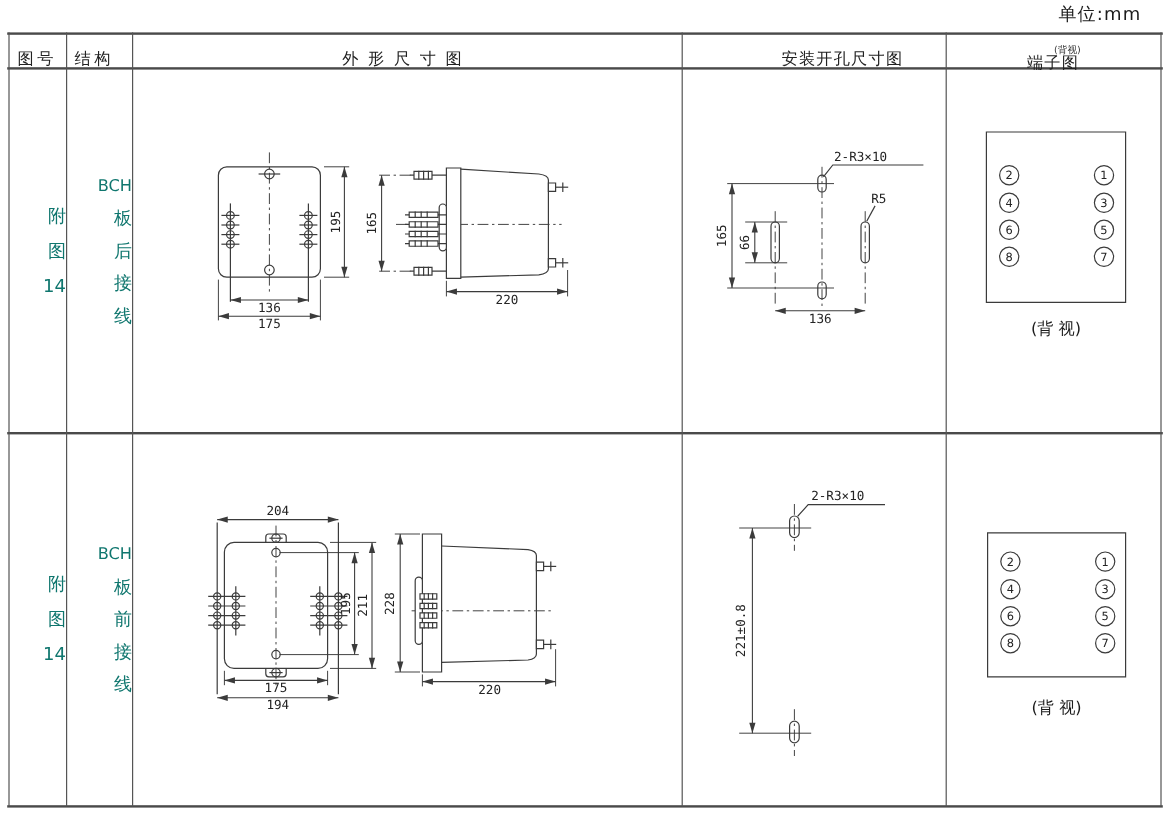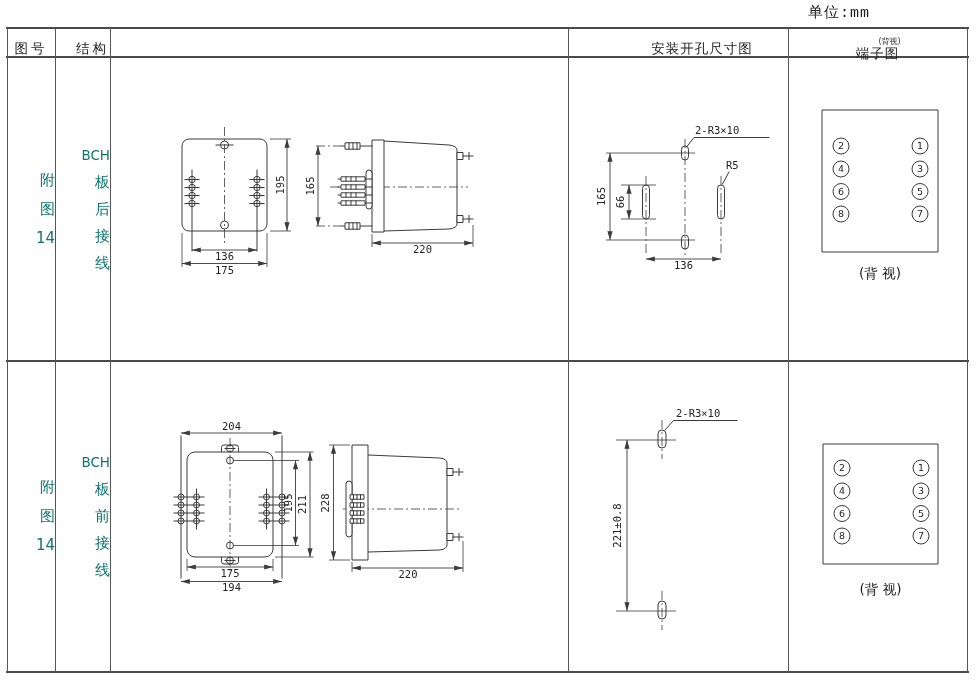--- a/index.html
+++ b/index.html
@@ -2,21 +2,21 @@
 <html><head>
 <meta charset="utf-8">
 <style>
   html,body{margin:0;padding:0;background:#fff;}
   #canvas{position:relative;width:978px;height:680px;background:#fff;overflow:hidden;
           font-family:"DejaVu Sans","Liberation Sans",sans-serif;color:#2b2b2b;}
   .hline{position:absolute;height:2px;background:#4a4a4a;left:6px;width:963px;}
   .vline{position:absolute;width:1px;background:#555;top:27px;height:645px;}
   .hcell{position:absolute;top:27px;height:44px;display:flex;align-items:center;justify-content:center;
          font-size:13.5px;color:#222;}
-  .unit{position:absolute;top:3px;left:808px;font-size:15px;color:#1c1c1c;letter-spacing:1px;font-family:Liberation Mono, monospace;}
+  .unit{position:absolute;top:3px;left:882px;font-size:15px;color:#1c1c1c;letter-spacing:1px;}
   .stack{position:absolute;display:flex;flex-direction:column;align-items:flex-end;justify-content:center;
          font-size:15px;color:#0f766e;}
   .stack span{display:block;line-height:16px;}
   .note-sm{font-size:8px;line-height:8px;color:#333;margin-left:24px;}
   .term-head{display:flex;flex-direction:column;align-items:center;justify-content:center;}
   svg{position:absolute;overflow:visible;}
   svg line, svg path, svg rect, svg circle{vector-effect:non-scaling-stroke;}
   .ln{stroke:#3b3b3b;stroke-width:1;fill:none;stroke-linecap:square;}
   .fw{stroke:#3b3b3b;stroke-width:1;fill:#fff;}
   .nf{stroke:#3b3b3b;stroke-width:1;fill:none;}
@@ -40,21 +40,22 @@
   <div class="hline" style="top:360px"></div>
   <div class="hline" style="top:671px"></div>
   <div class="vline" style="left:7px"></div>
   <div class="vline" style="left:55px"></div>
   <div class="vline" style="left:110px"></div>
   <div class="vline" style="left:568px"></div>
   <div class="vline" style="left:788px"></div>
   <div class="vline" style="left:967px"></div>
 
   <div class="hcell" style="left:7px;width:48px;letter-spacing:3px">图号</div>
-  <div class="hcell" style="left:65px;width:55px;letter-spacing:3px">结构</div>
+  <div class="hcell" style="left:51px;width:55px;letter-spacing:3px">结构</div>
+  <div class="hcell" style="left:110px;width:458px;letter-spacing:8px">外形尺寸图</div>
   <div class="hcell" style="left:592px;width:220px;letter-spacing:1px">安装开孔尺寸图</div>
   <div class="hcell term-head" style="left:788px;width:179px">
     <span class="note-sm">(背视)</span>
     <span style="line-height:14px;letter-spacing:1px">端子图</span>
   </div>
 
   <div class="stack" style="left:7px;top:57px;width:48px;height:303px;gap:13px">
     <span>附</span>
     <span>图</span>
     <span>14</span>

